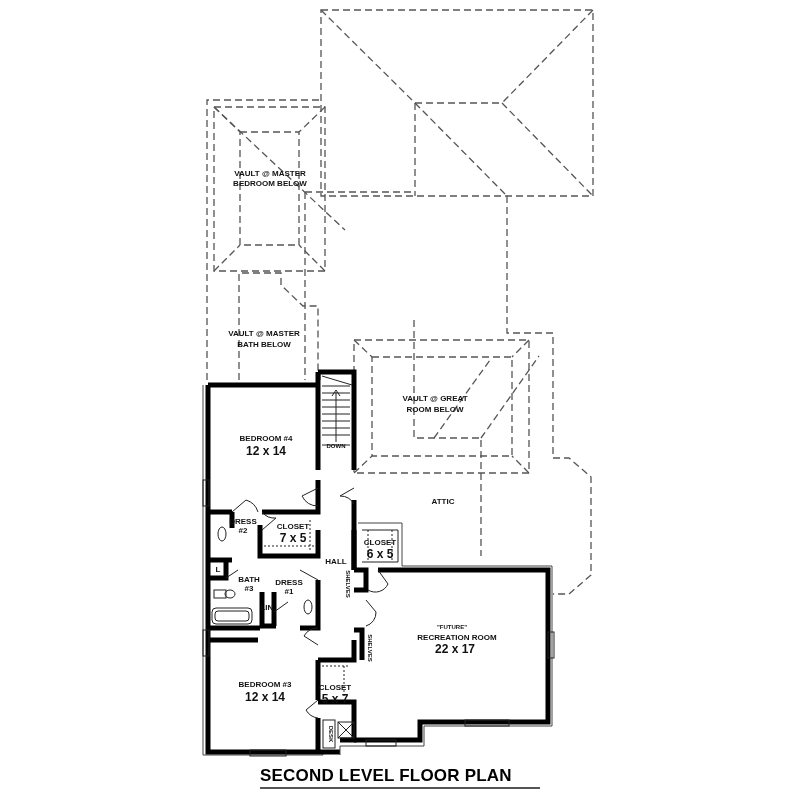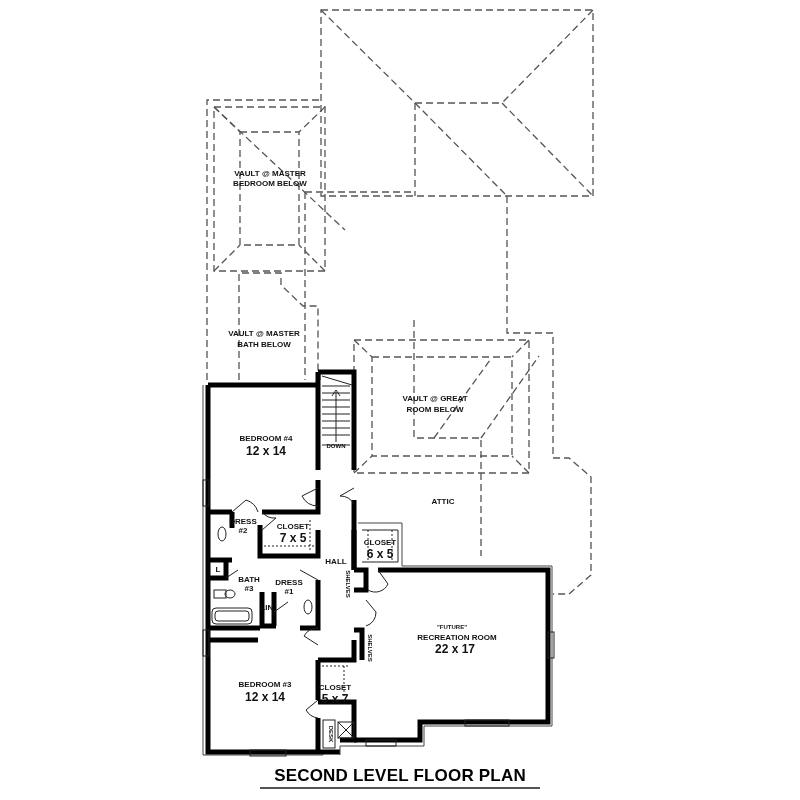--- a/index.html
+++ b/index.html
@@ -8,21 +8,21 @@
   .dash { fill: none; stroke: #555; stroke-width: 1.3; stroke-dasharray: 7 4; }
   .wall { fill: none; stroke: #000; stroke-width: 5; stroke-linejoin: miter; }
   .outer { fill: none; stroke: #444; stroke-width: 1; }
   .thin { fill: none; stroke: #222; stroke-width: 1; }
   .lbl { font-family: "Liberation Sans", sans-serif; font-weight: bold; fill: #111; text-anchor: middle; }
   .s8 { font-size: 8px; }
   .s12 { font-size: 12px; }
   .title {
     position: absolute; left: 260px; top: 766px; width: 280px;
     font-family: "Liberation Sans", sans-serif; font-weight: bold; font-size: 17px;
-    color: #000; text-align: center; letter-spacing: 0.2px;
+    color: #000; text-align: left; letter-spacing: 0.2px;
     border-bottom: 2px solid #555; padding-bottom: 1px; white-space: nowrap;
   }
 </style>
 </head>
 <body>
 
 <svg width="800" height="800" viewBox="0 0 800 800">
 
   <g>
 

